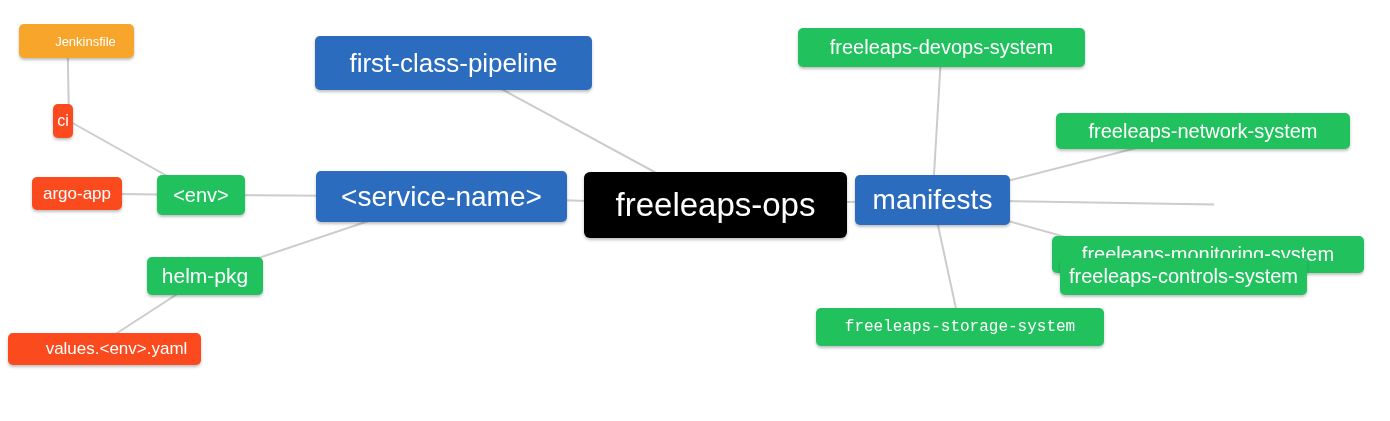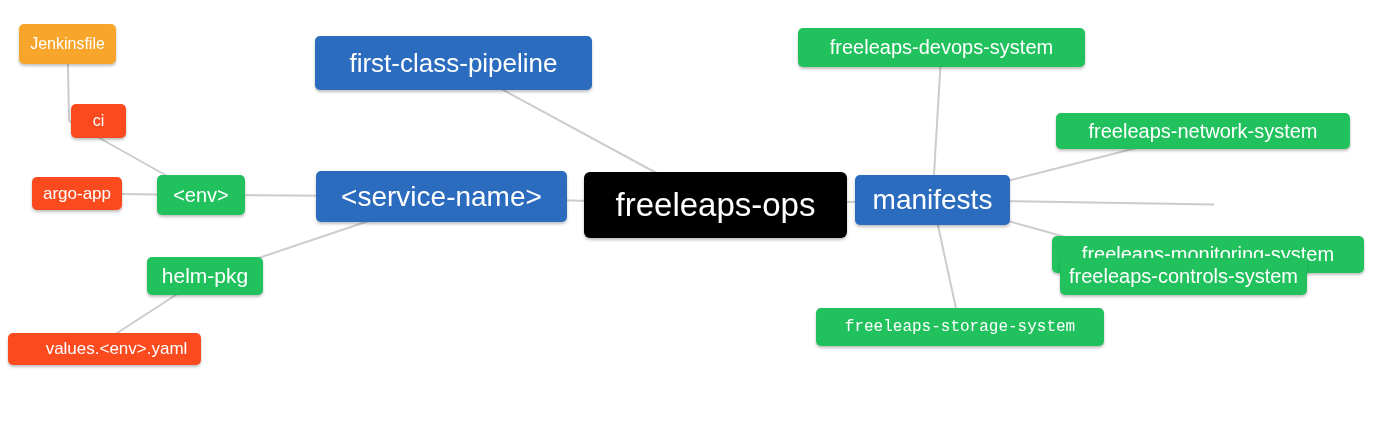--- a/index.html
+++ b/index.html
@@ -39,22 +39,22 @@
     cursor: pointer;
     user-select: none;
   }
   
   .c-blue   { background: #2B6CBF; }
   .c-green  { background: #21C25E; }
   .c-orange { background: #F7A62B; }
   .c-red    { background: #FA4A1E; }
   .c-dark   { background: #000000; }
   
-  .n-jenkinsfile          { left: 19px;   top: 24px;  width: 97px;  height: 40px; font-size: 16px; }
-  .n-ci                   { left: 71px;   top: 104px; width: 55px;  height: 34px; font-size: 16px; text-align: center; }
+  .n-jenkinsfile          { left: 19px;   top: 24px;  width: 97px;  height: 34px; font-size: 13px; padding-left: 18px; }
+  .n-ci                   { left: 53px;   top: 104px; width: 20px;  height: 34px; font-size: 16px; text-align: center; }
   .n-argo-app             { left: 32px;   top: 177px; width: 90px;  height: 33px; font-size: 17px; text-align: center; }
   .n-env                  { left: 157px;  top: 175px; width: 88px;  height: 40px; font-size: 20px; }
   .n-helm-pkg             { left: 147px;  top: 257px; width: 116px; height: 38px; font-size: 21px; }
   .n-values-env-yaml      { left: 8px;    top: 333px; width: 169px; height: 32px; font-size: 17px; padding-left: 24px; }
   .n-first-class-pipeline { left: 315px;  top: 36px;  width: 277px; height: 54px; font-size: 26px; }
   .n-service-name         { left: 316px;  top: 171px; width: 251px; height: 51px; font-size: 28px; }
   .n-freeleaps-ops        { left: 584px;  top: 172px; width: 263px; height: 66px; font-size: 33px; border-radius: 6px; }
   .n-manifests            { left: 855px;  top: 175px; width: 155px; height: 50px; font-size: 28px; text-align: center; }
   .n-devops-system        { left: 798px;  top: 28px;  width: 287px; height: 39px; font-size: 20px; }
   .n-network-system       { left: 1056px; top: 113px; width: 294px; height: 36px; font-size: 20px; }

